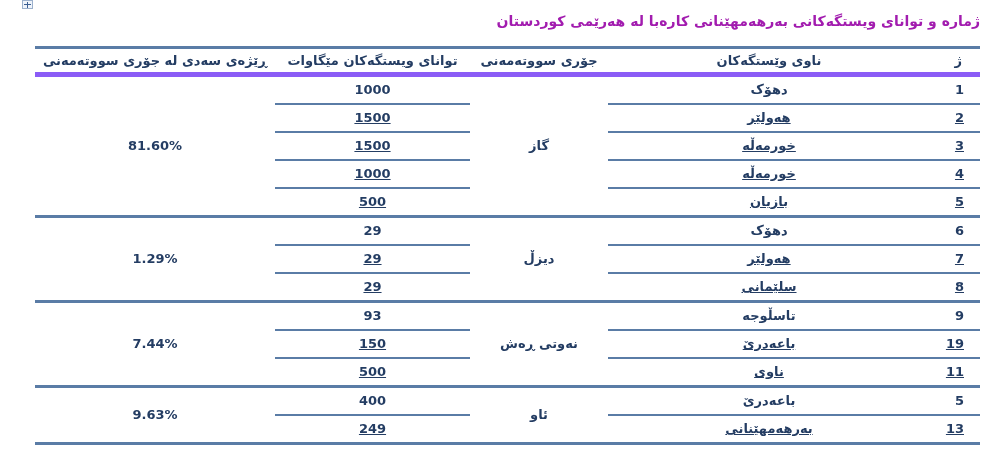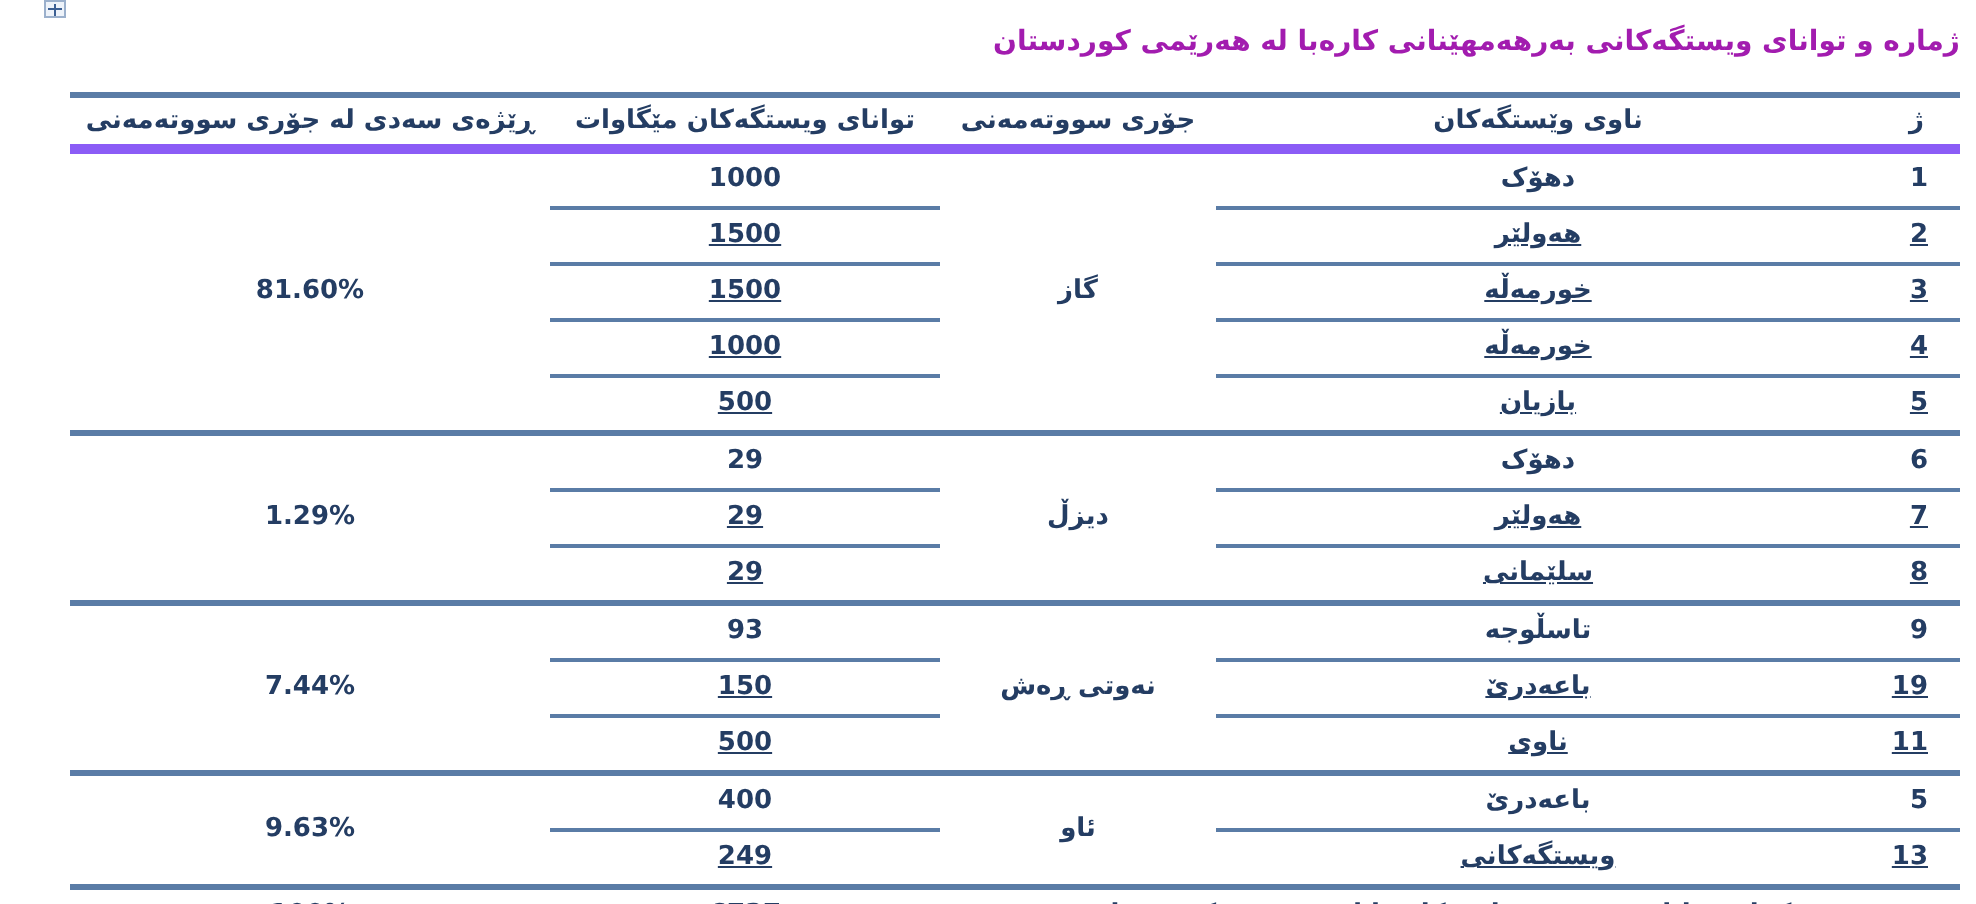--- a/index.html
+++ b/index.html
@@ -114,21 +114,21 @@
 
   <tr>
     <td class="num gtop">5</td>
     <td class="gtop">باعەدرێ</td>
     <td class="span gtop" rowspan="2">ئاو</td>
     <td class="gtop">400</td>
     <td class="pct gtop" rowspan="2">9.63%</td>
   </tr>
   <tr>
     <td class="num thin">13</td>
-    <td class="thin">ویستگەکانی</td>
+    <td class="thin">بەرهەمهێنانی</td>
     <td class="thin">249</td>
   </tr>
 
   <tr class="total">
     <td colspan="3">تێکڕای توانای بەرهەمهێنانی کارەبا لە هەرێمی کوردستان</td>
     <td>6737</td>
     <td>100%</td>
   </tr>
 </tbody>
   </table>

